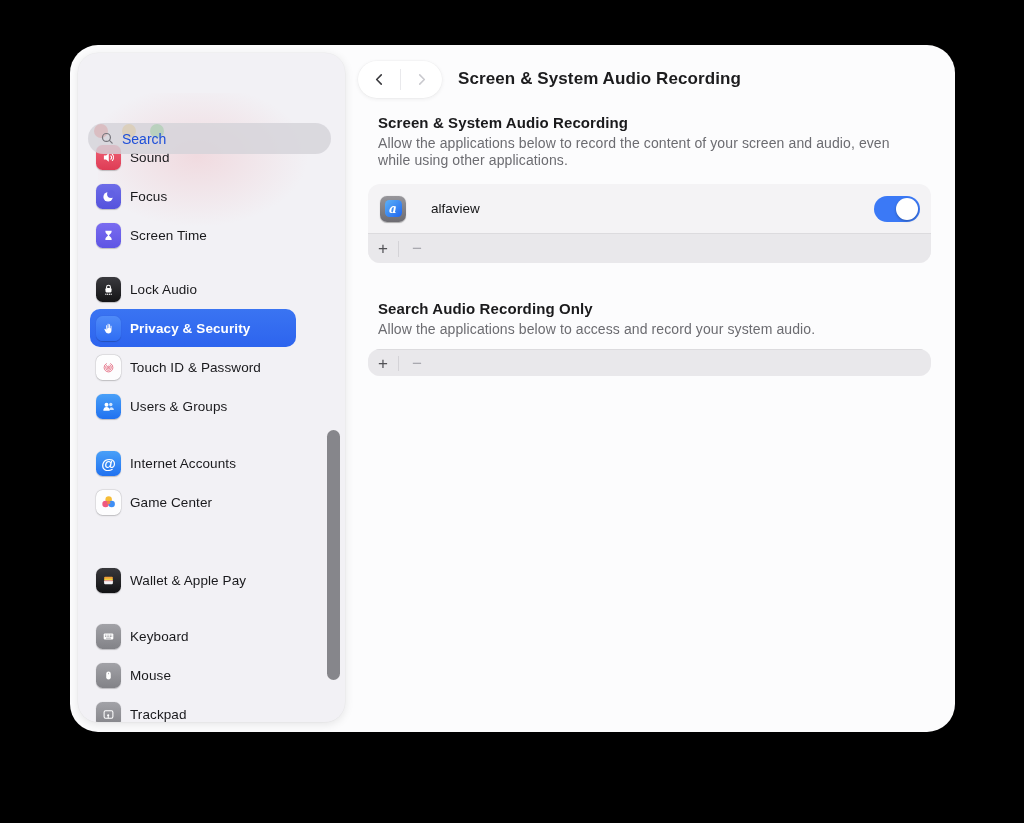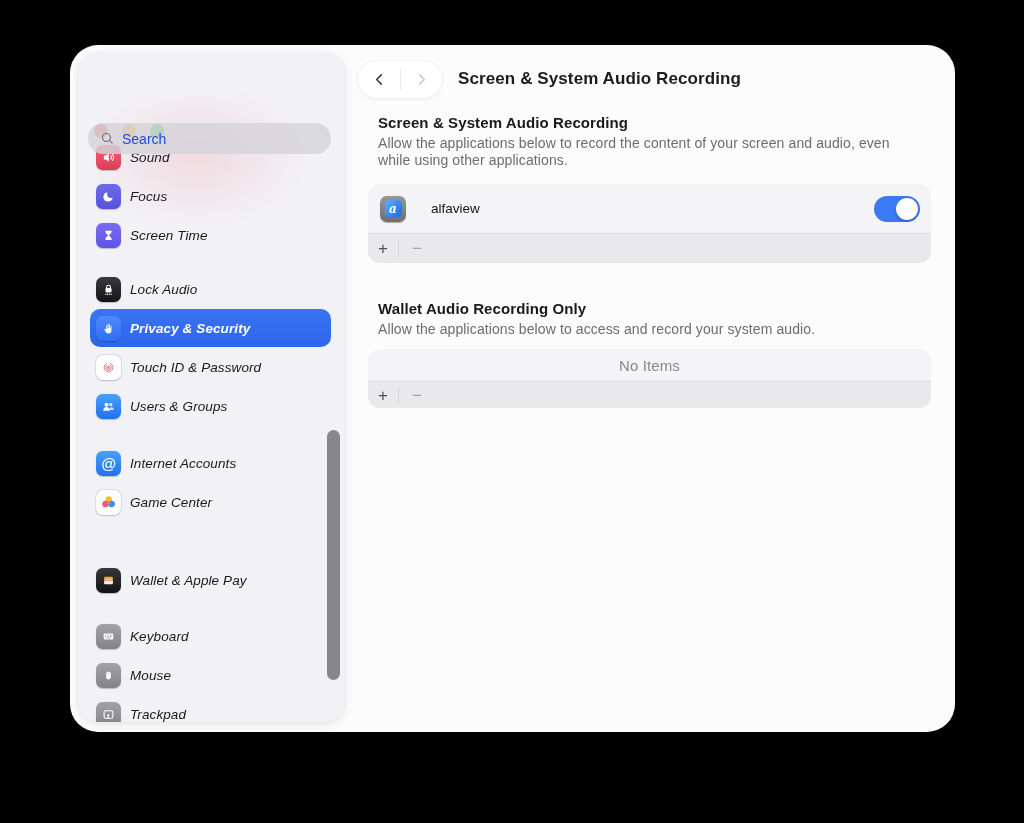--- a/index.html
+++ b/index.html
@@ -37,24 +37,24 @@
 
   .search-pill {
     position:absolute; left:10px; top:70px; width:243px; height:31px;
     background:rgba(212,211,217,.82); border-radius:16px;
     display:flex; align-items:center; padding-left:12px; gap:7px; z-index:5;
   }
   .search-pill span { font-size:14px; color:#1d4ed8; }
 
   .srow {
     position:absolute; left:12px; width:243px; height:38px; border-radius:10px;
-    display:flex; align-items:center; gap:9px; padding-left:6px;font-style:italic;
+    display:flex; align-items:center; gap:9px; padding-left:6px;
   }
   .srow .lbl { font-size:13.5px; color:#19191c; letter-spacing:.1px; white-space:nowrap; }
-  .srow.selected { background:linear-gradient(180deg,#3a74f2,#2d64ee); width:241px; }
+  .srow.selected { background:linear-gradient(180deg,#3a74f2,#2d64ee); width:206px; }
   .srow.selected .lbl { color:#fff; font-weight:bold; }
 
   .ic {
     width:25px; height:25px; border-radius:6.5px; flex:0 0 25px;
     display:flex; align-items:center; justify-content:center;
     box-shadow:0 .5px 1px rgba(0,0,0,.22);
   }
   .ic svg { display:block; }
   .ic-sound    { background:linear-gradient(180deg,#f06276,#de3c55); }
   .ic-focus    { background:linear-gradient(180deg,#6d6ce8,#5553dd); }
@@ -357,25 +357,24 @@
             <div class="knob"></div>
           </div>
         </div>
         <div class="card-footer">
           <div class="pm-btn plus">+</div>
           <div class="pm-div"></div>
           <div class="pm-btn minus">−</div>
         </div>
       </div>
 
-      <div class="sec-h" style="top:255px">Wallet Audio Recording Only</div>
+      <div class="sec-h" style="top:255px">Search Audio Recording Only</div>
       <div class="sec-d" style="top:276px">Allow the applications below to access and record your system audio.</div>
 
       <div class="card card2" style="top:304px">
-        <div class="empty-row">No Items</div>
         <div class="card-footer">
           <div class="pm-btn plus">+</div>
           <div class="pm-div"></div>
           <div class="pm-btn minus">−</div>
         </div>
       </div>
 
     </div>
   </div>
 </div>

